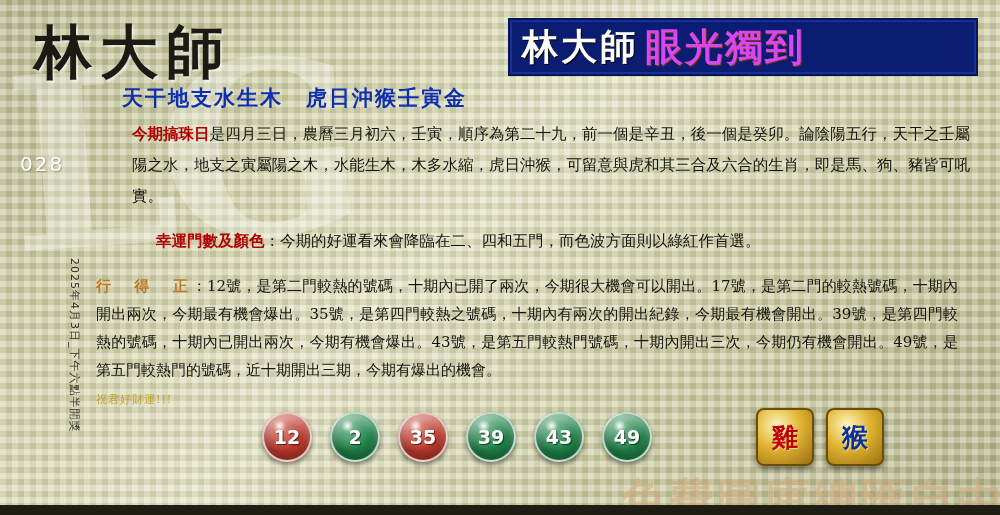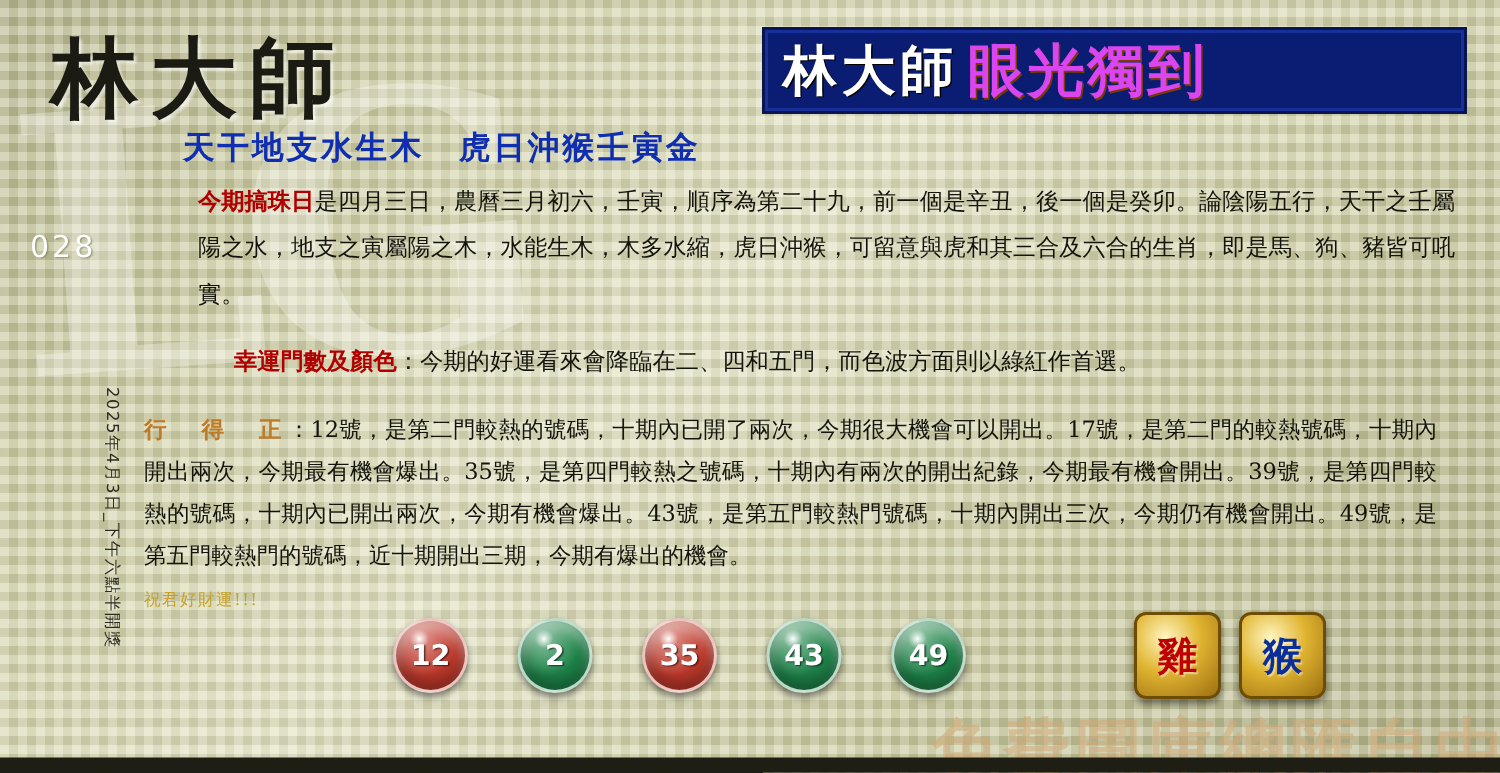--- a/index.html
+++ b/index.html
@@ -196,21 +196,21 @@
     font-family: "DejaVu Serif", "Liberation Serif", serif;
     letter-spacing: 1px;
   }
 
   
   .balls {
     position: absolute;
     left: 262px;
     top: 412px;
     display: flex;
-    gap: 33px;
+    gap: 18px;
   }
   .ball {
     width: 46px;
     height: 46px;
     border-radius: 50%;
     display: flex;
     align-items: center;
     justify-content: center;
     font-size: 19px;
     font-weight: bold;
@@ -292,20 +292,23 @@
     <div class="ball" style="background: radial-gradient(circle at 34% 26%, rgb(255, 255, 255) 0%, rgba(255, 255, 255, 0.35) 14%, rgb(192, 57, 43) 55%, rgba(74, 15, 10, 0) 100%), rgb(192, 57, 43);">
         <span>12</span>
       </div>
     <div class="ball" style="background: radial-gradient(circle at 34% 26%, rgb(255, 255, 255) 0%, rgba(255, 255, 255, 0.35) 14%, rgb(30, 132, 73) 55%, rgba(74, 15, 10, 0) 100%), rgb(30, 132, 73);">
         <span>2</span>
       </div>
     <div class="ball" style="background: radial-gradient(circle at 34% 26%, rgb(255, 255, 255) 0%, rgba(255, 255, 255, 0.35) 14%, rgb(192, 57, 43) 55%, rgba(74, 15, 10, 0) 100%), rgb(192, 57, 43);">
         <span>35</span>
       </div>
     <div class="ball" style="background: radial-gradient(circle at 34% 26%, rgb(255, 255, 255) 0%, rgba(255, 255, 255, 0.35) 14%, rgb(30, 132, 73) 55%, rgba(74, 15, 10, 0) 100%), rgb(30, 132, 73);">
+        <span>39</span>
+      </div>
+    <div class="ball" style="background: radial-gradient(circle at 34% 26%, rgb(255, 255, 255) 0%, rgba(255, 255, 255, 0.35) 14%, rgb(30, 132, 73) 55%, rgba(74, 15, 10, 0) 100%), rgb(30, 132, 73);">
         <span>43</span>
       </div>
     <div class="ball" style="background: radial-gradient(circle at 34% 26%, rgb(255, 255, 255) 0%, rgba(255, 255, 255, 0.35) 14%, rgb(30, 132, 73) 55%, rgba(74, 15, 10, 0) 100%), rgb(30, 132, 73);">
         <span>49</span>
       </div>
   </div>
 
   <div class="zodiacs">
     <div class="zodiac red">
         <span>雞</span>

